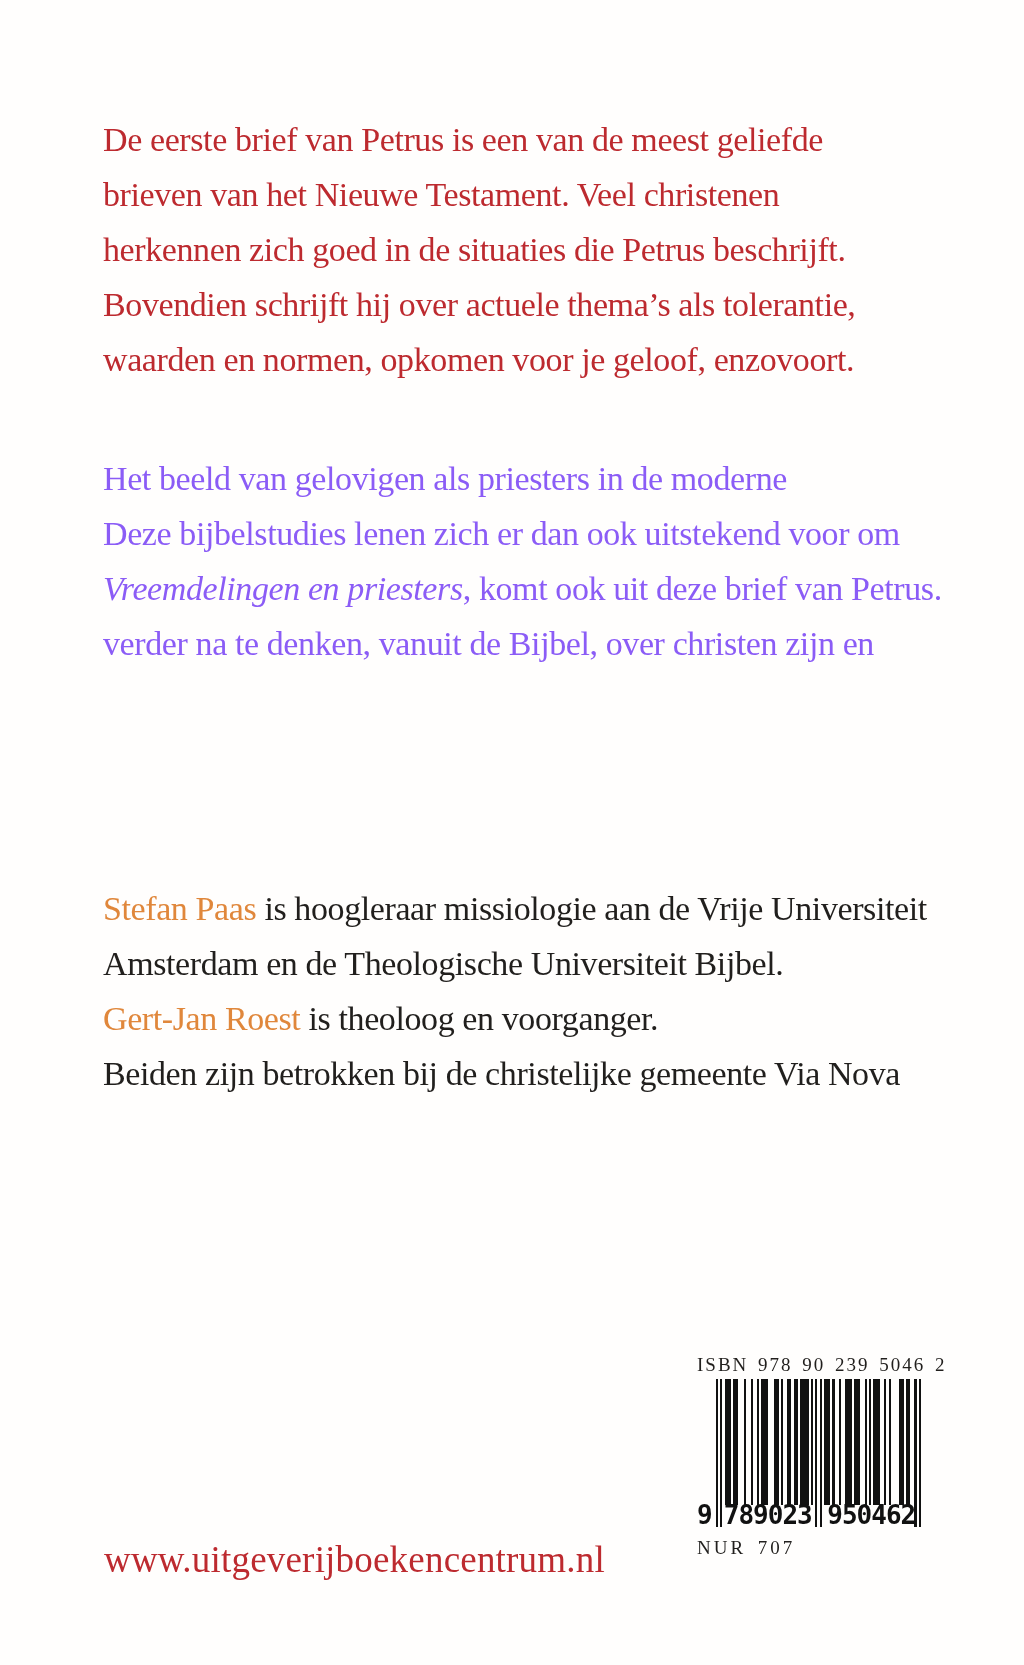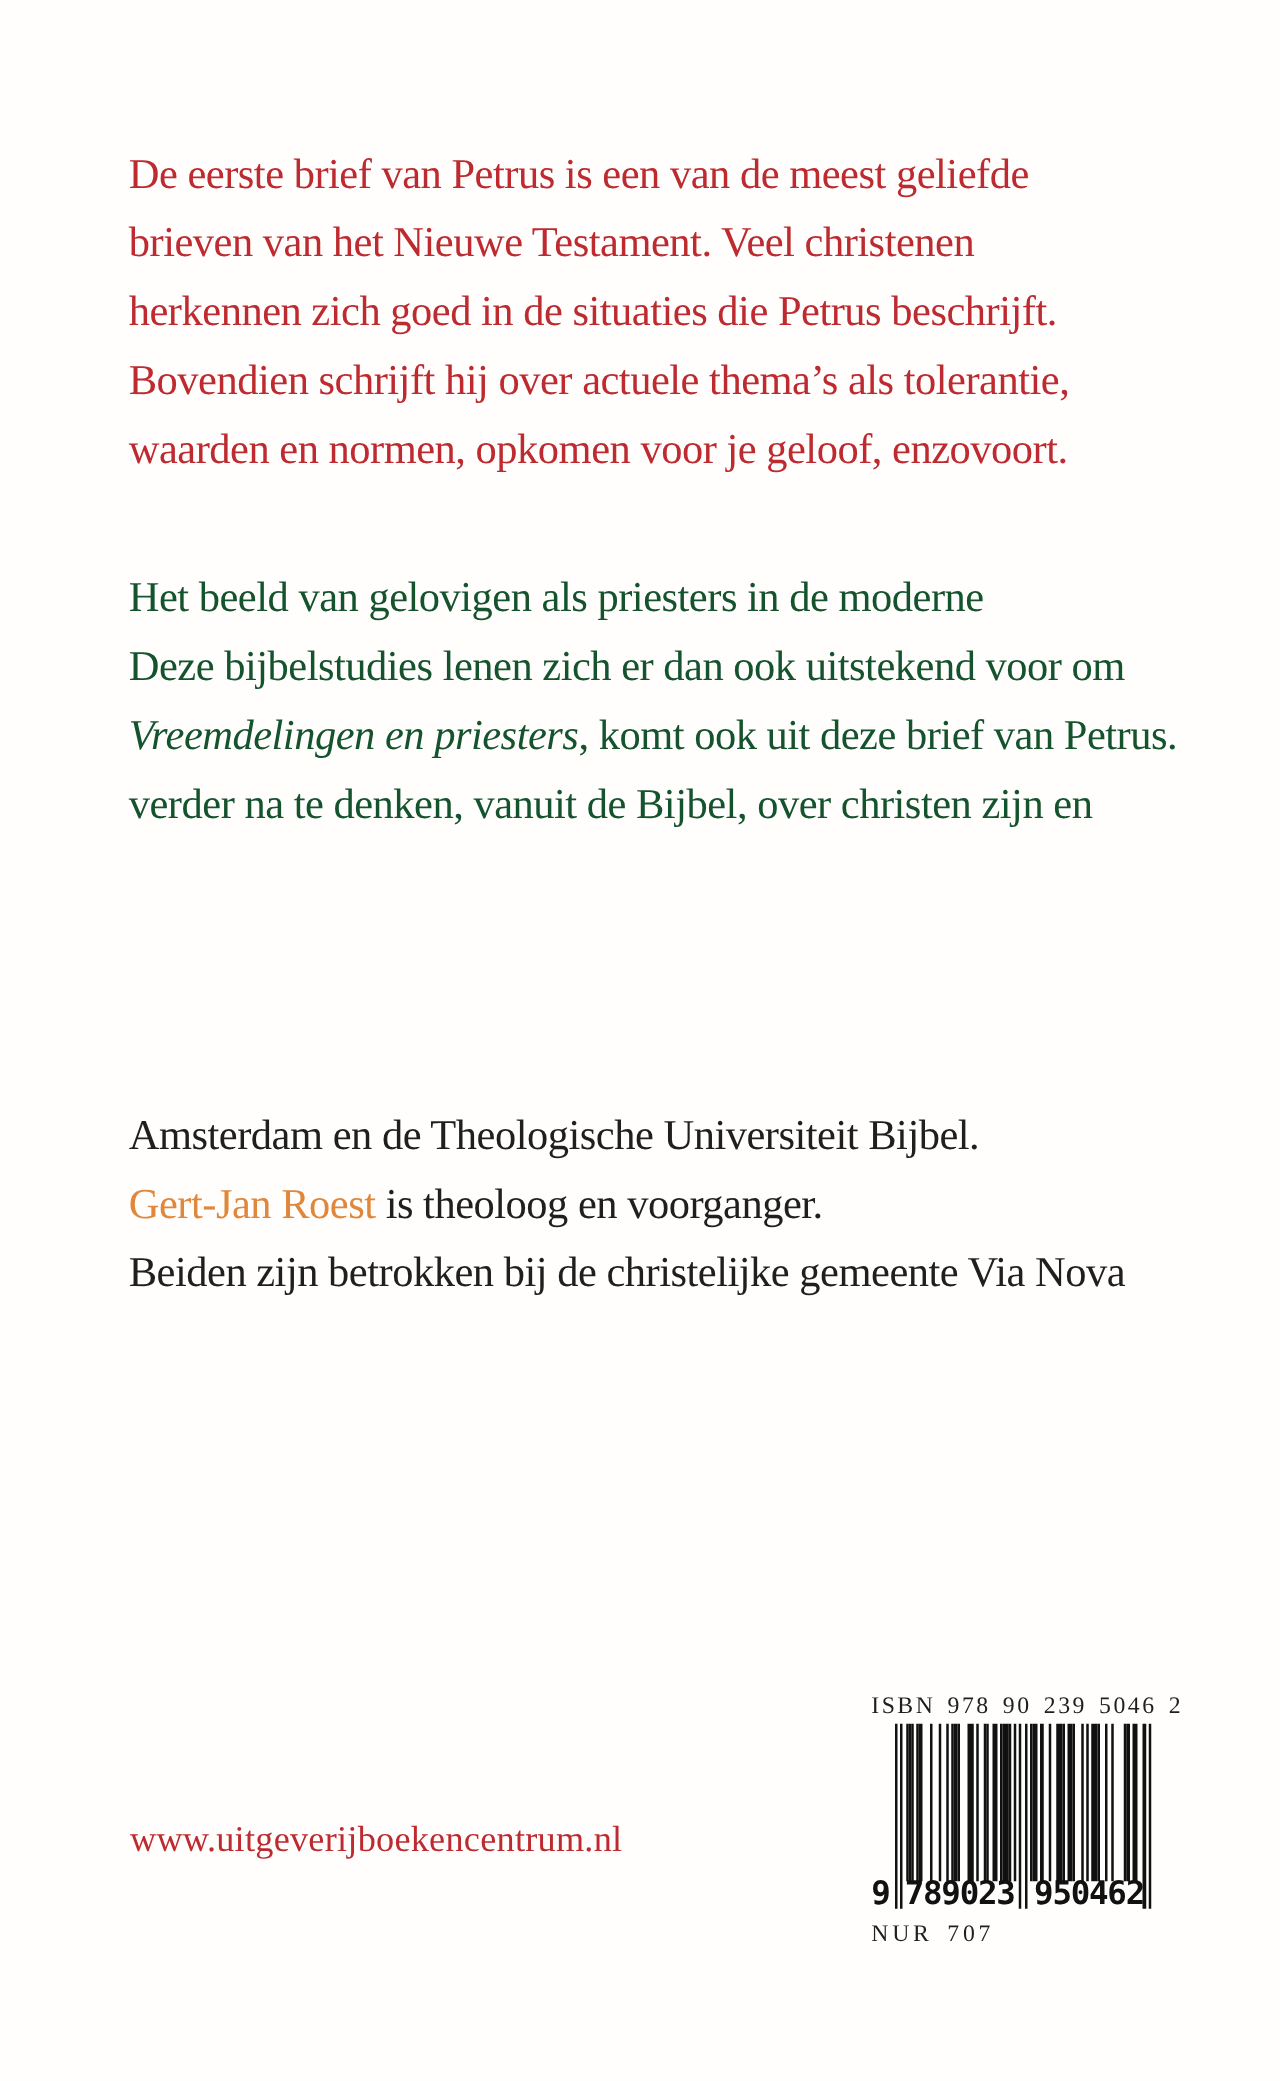--- a/index.html
+++ b/index.html
@@ -20,22 +20,22 @@
     white-space:nowrap;
   }
   .block .line{white-space:nowrap;}
   .intro{top:112px;}
   .body-par{top:451px;}
   .authors-par{top:881px;}
   .seg-italic{font-style:italic;}
   .seg-orange{color:var(--orange,#e0873b);}
   .website{
     position:absolute;
-    left:104px;top:1456px;
-    font-size:29px;
+    left:104px;top:1538px;
+    font-size:37px;
     color:var(--red,#bd2a2f);
     letter-spacing:0.2px;
     white-space:nowrap;
   }
   .isbn-block{
     position:absolute;
     left:697px;top:1354px;
     width:230px;
     color:var(--ink,#211f1d);
   }
@@ -83,28 +83,29 @@
 <div class="page">
 
   <section class="block intro" style="color: rgb(189, 42, 47);">
       <div class="line"><span>De eerste brief van Petrus is een van de meest geliefde</span></div>
       <div class="line"><span>brieven van het Nieuwe Testament. Veel christenen</span></div>
       <div class="line"><span>herkennen zich goed in de situaties die Petrus beschrijft.</span></div>
       <div class="line"><span>Bovendien schrijft hij over actuele thema’s als tolerantie,</span></div>
       <div class="line"><span>waarden en normen, opkomen voor je geloof, enzovoort.</span></div>
     </section>
 
-  <section class="block body-par" style="color: #14532d;">
+  <section class="block body-par" style="color: #8b5cf6;">
       <div class="line"><span>Het beeld van gelovigen als priesters in de moderne</span></div>
       <div class="line"><span>Deze bijbelstudies lenen zich er dan ook uitstekend voor om</span></div>
       <div class="line"><span class="seg-italic">Vreemdelingen en priesters</span><span>, komt ook uit deze brief van Petrus.</span></div>
       <div class="line"><span>verder na te denken, vanuit de Bijbel, over christen zijn en</span></div>
     </section>
 
   <section class="block authors-par" style="color: rgb(33, 31, 29);">
+      <div class="line"><span class="seg-orange">Stefan Paas</span><span> is hoogleraar missiologie aan de Vrije Universiteit</span></div>
       <div class="line"><span>Amsterdam en de Theologische Universiteit Bijbel.</span></div>
       <div class="line"><span class="seg-orange">Gert-Jan Roest</span><span> is theoloog en voorganger.</span></div>
       <div class="line"><span>Beiden zijn betrokken bij de christelijke gemeente Via Nova</span></div>
     </section>
 
   <div class="website">www.uitgeverijboekencentrum.nl</div>
 
   <div class="isbn-block">
     <div class="isbn-label">ISBN 978 90 239 5046 2</div>
     <div class="barcode">

